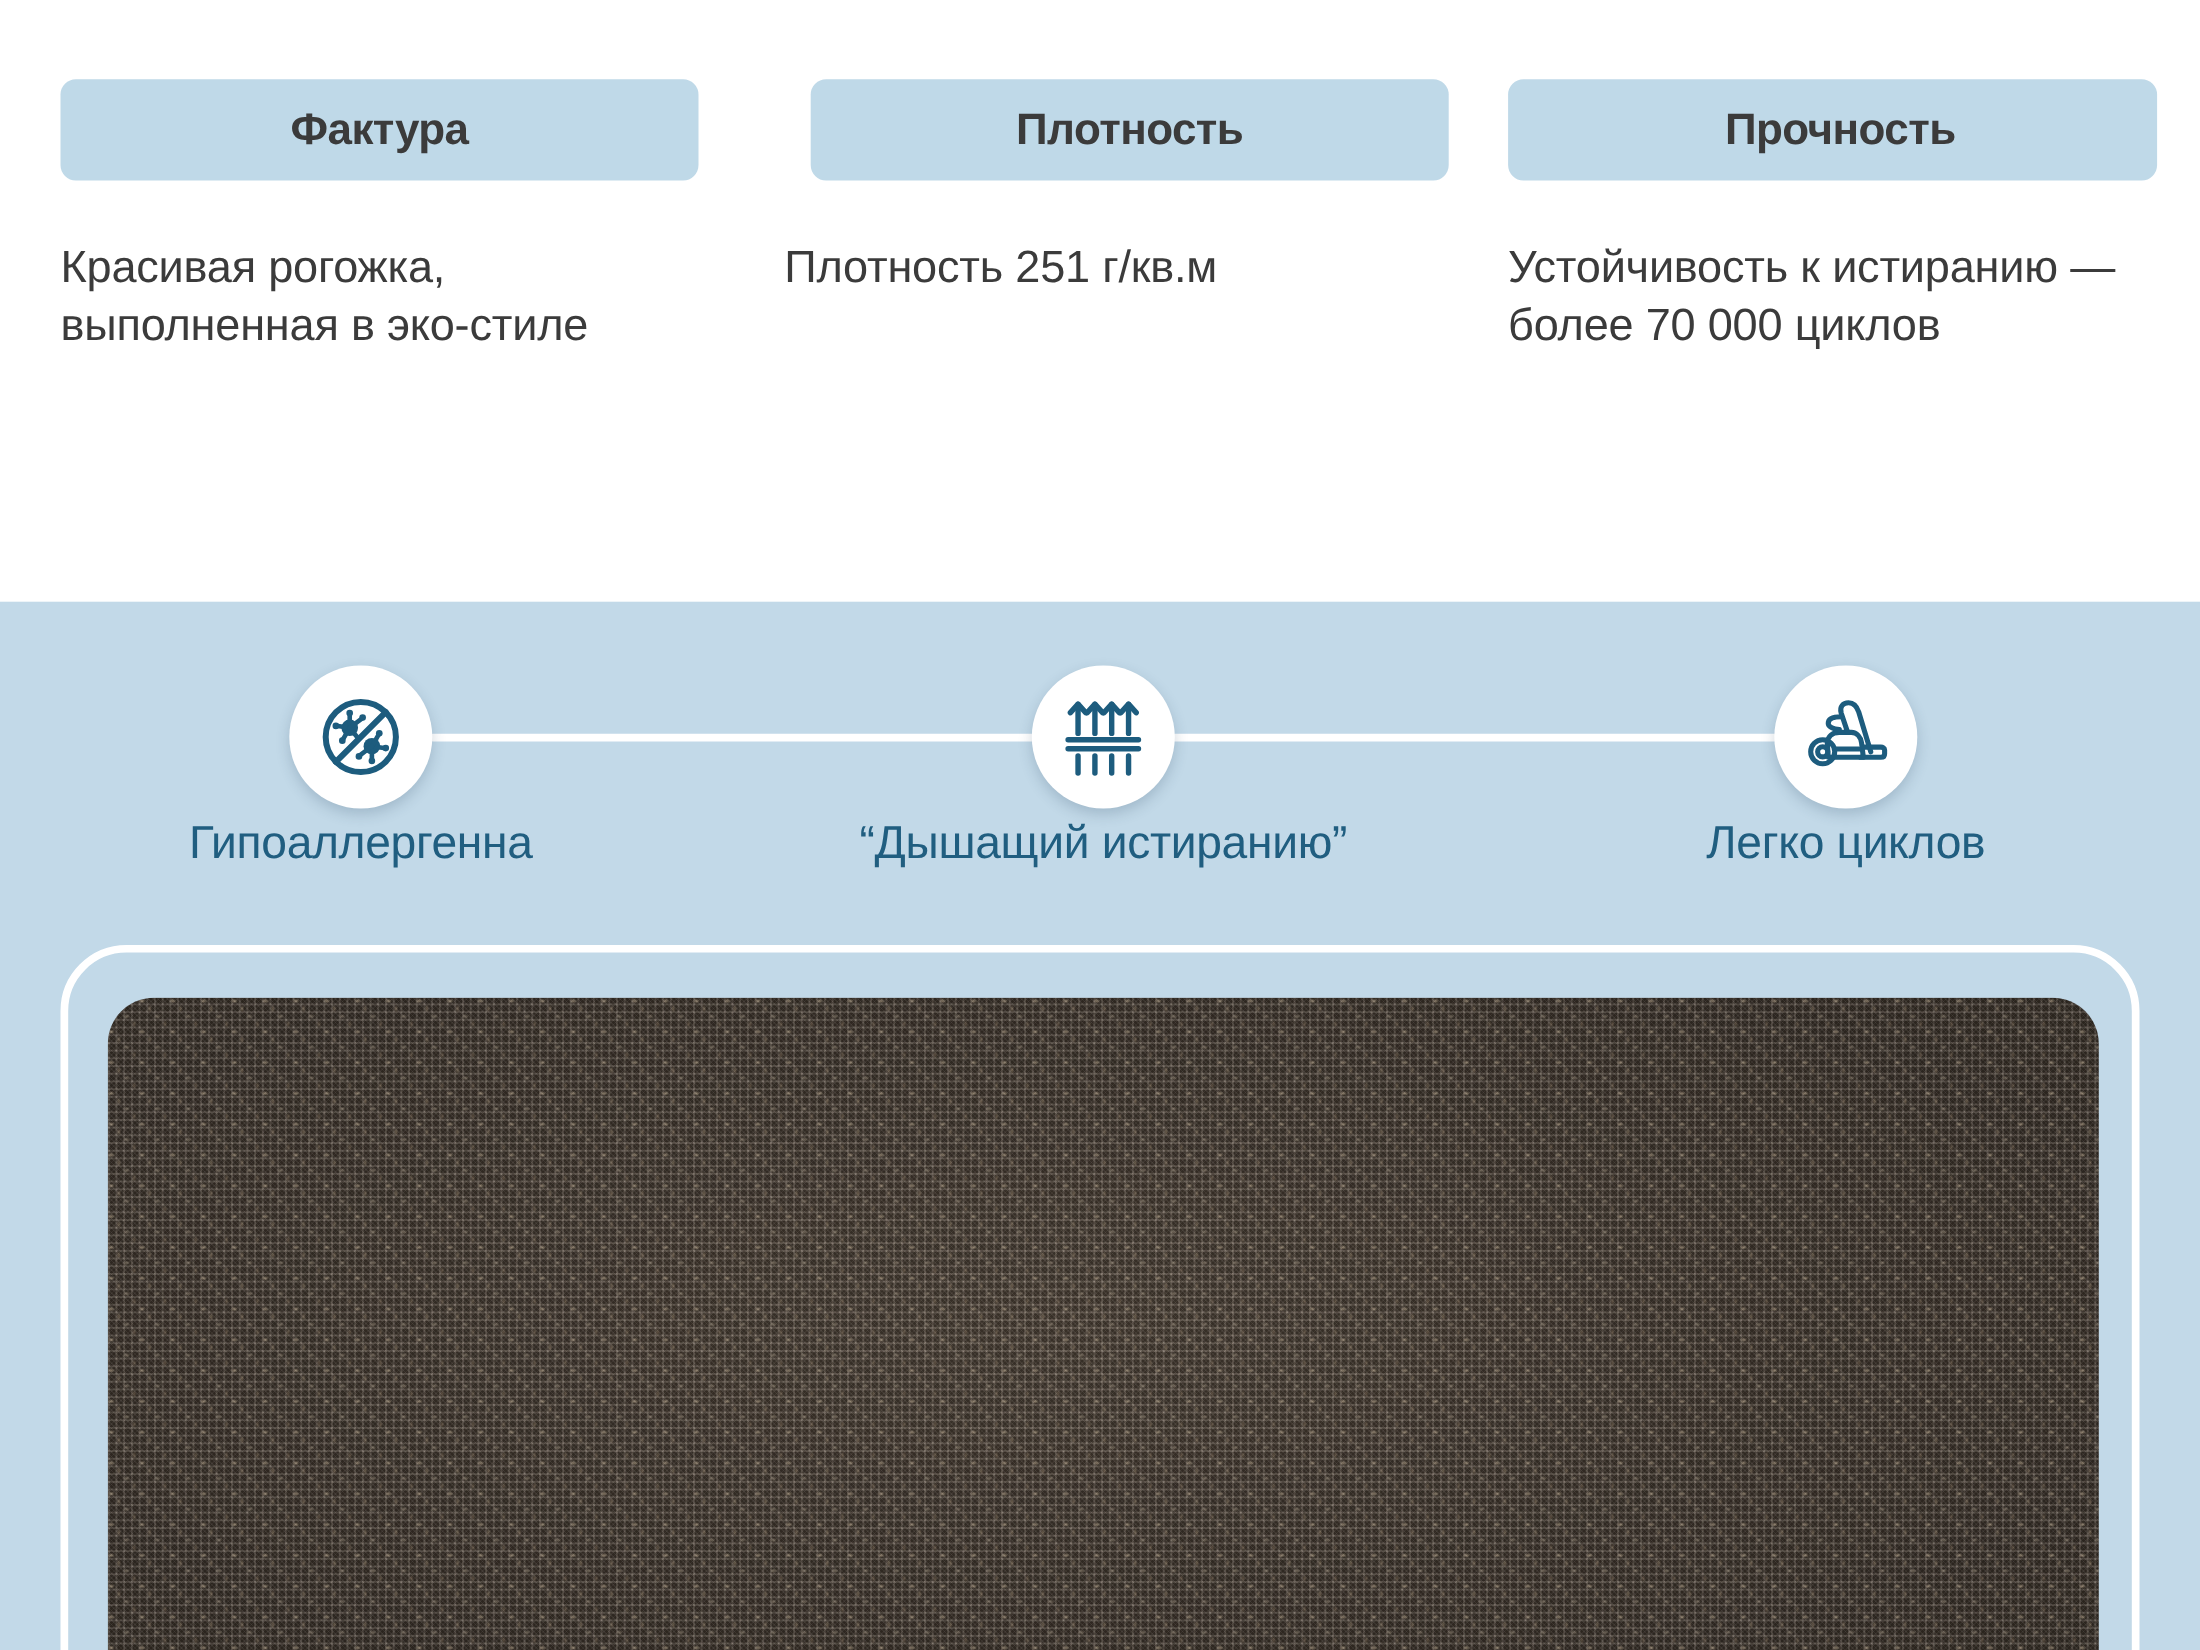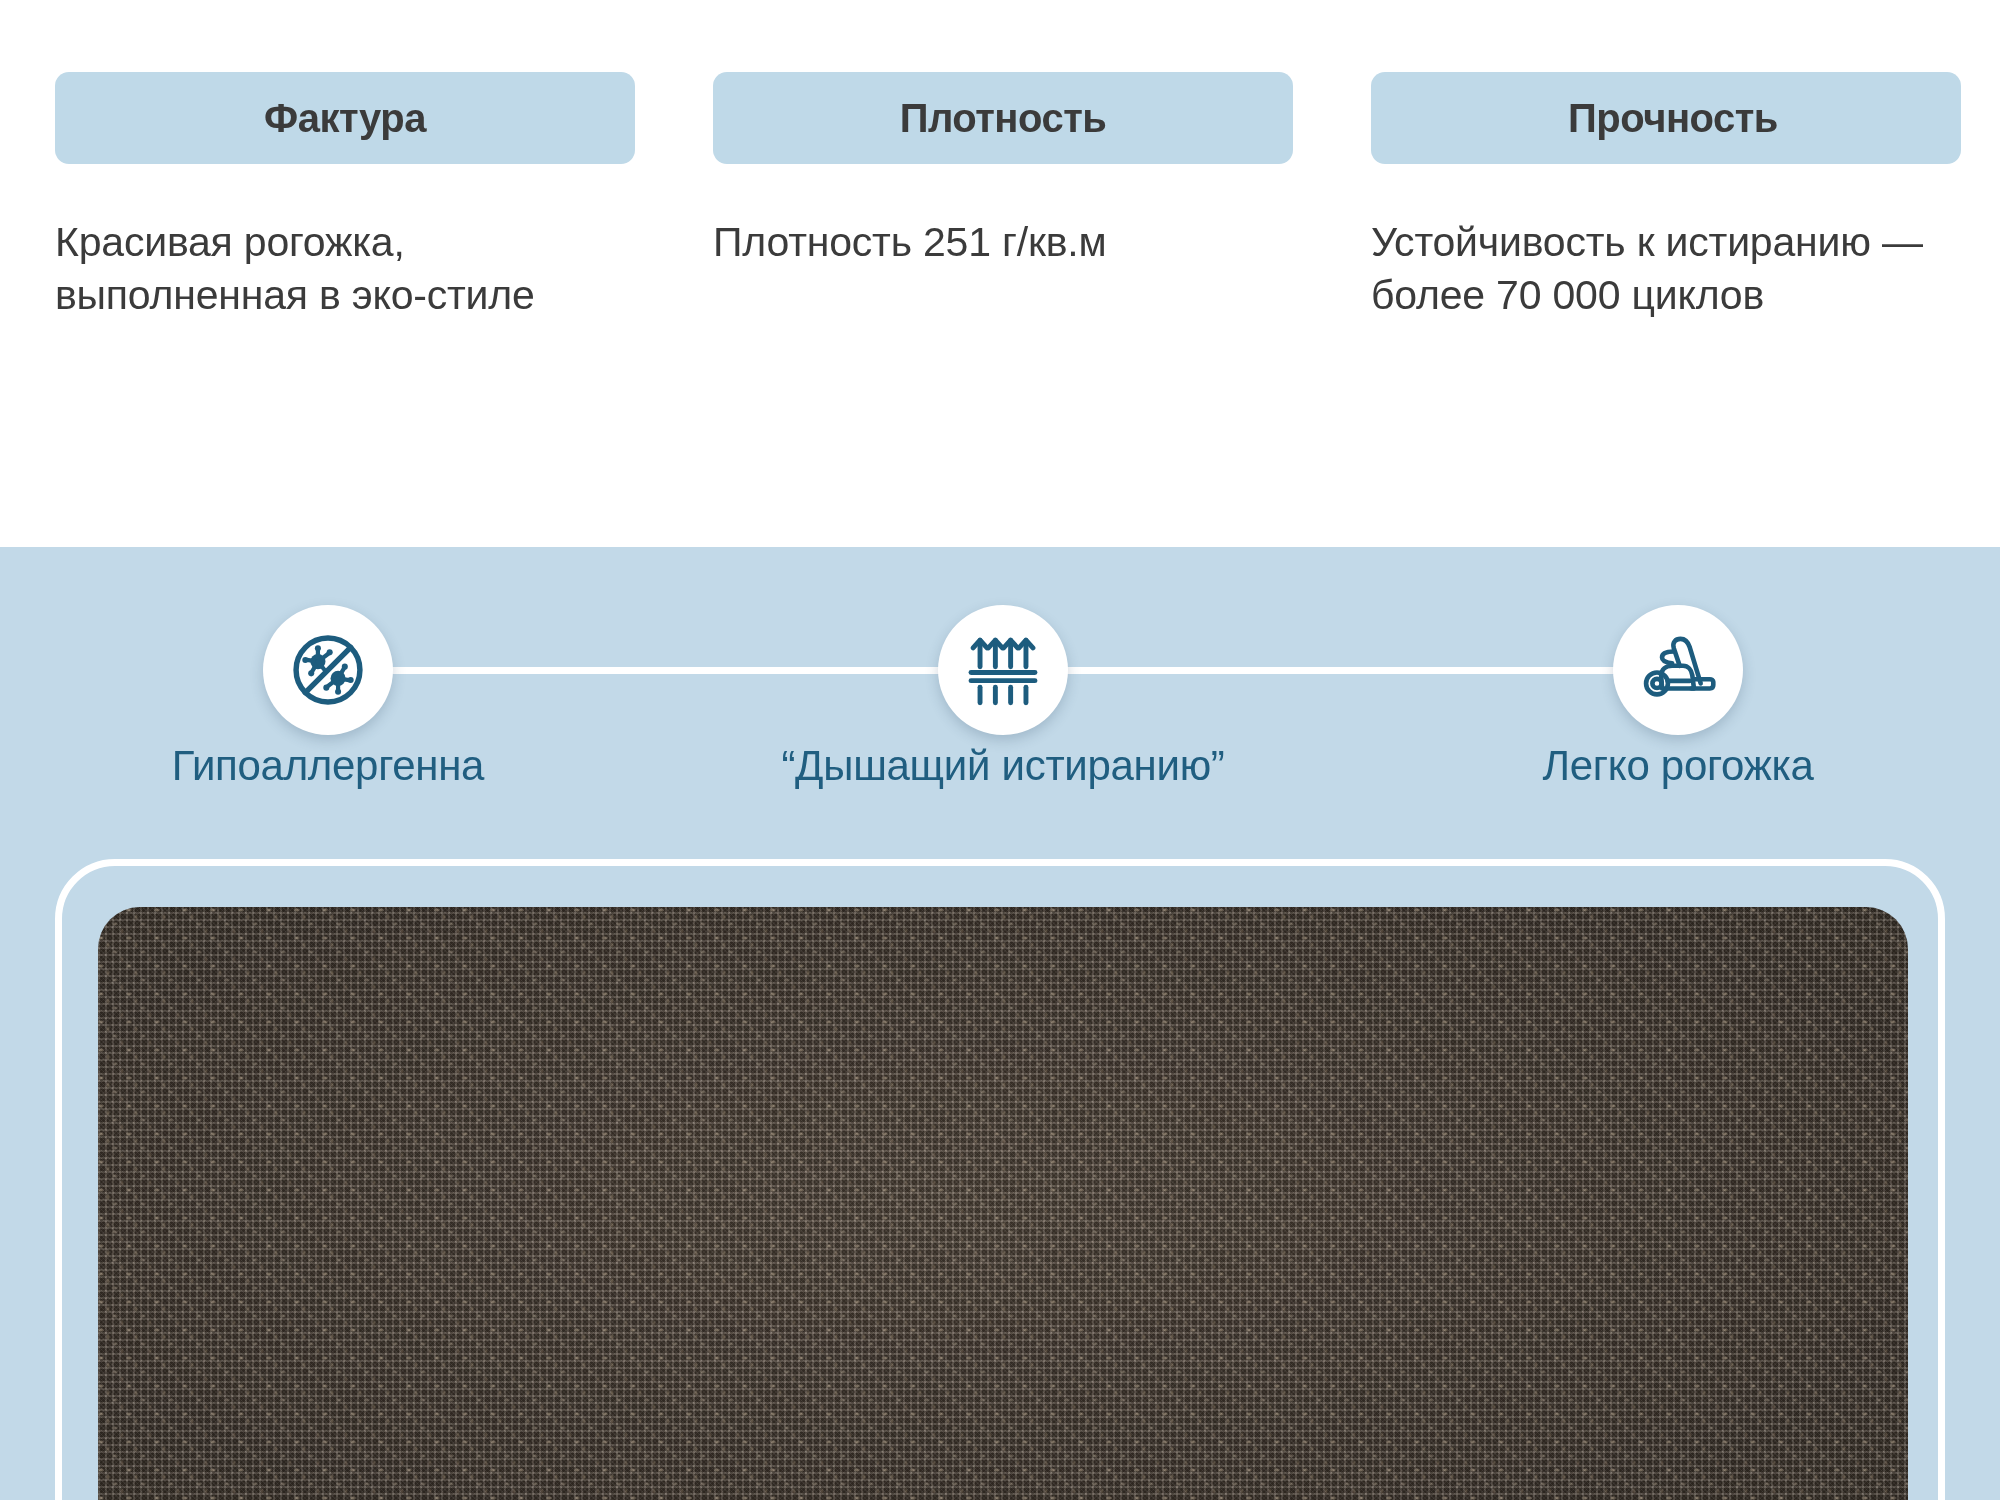--- a/index.html
+++ b/index.html
@@ -36,21 +36,21 @@
   .badge {
     height: 92px;
     background: #bfd9e8;
     border-radius: 14px;
     display: flex;
     align-items: center;
     justify-content: center;
     box-sizing: border-box;
   }
   .col-0 .badge { width: 580px; }
-  .col-1 .badge { width: 580px; }
+  .col-1 .badge { width: 580px; margin-left: 24px; }
   .col-2 .badge { width: 590px; padding-left: 14px; }
 
   .badge-label {
     font-size: 40px;
     font-weight: bold;
     color: #3b3b3b;
     letter-spacing: -0.5px;
     line-height: 1;
     white-space: nowrap;
   }
@@ -268,21 +268,21 @@
           <path d="M52 45 L45 24 C43 17 47 13 53 13 C59 13 62 17 64 23 L77 66"></path>
           <path d="M45 28 C36 28 31 30 31 35 C31 39 36 41 43 42"></path>
           <path d="M66 72 L88 72 C91 72 92 70 92 68 L92 64 C92 62 90 61 88 61 L70 61"></path>
           <line x1="38" y1="63" x2="64" y2="63"></line>
         </svg>
       </span>
     </div>
 
     <div class="icon-caption t0">Гипоаллергенна</div>
     <div class="icon-caption t1">“Дышащий истиранию”</div>
-    <div class="icon-caption t2">Легко рогожка</div>
+    <div class="icon-caption t2">Легко циклов</div>
 
   </div>
 
   <div id="swatch-frame"></div>
 
   <div id="fabric-swatch">
     <div id="fabric-noise"></div>
   </div>
 
 </div>

